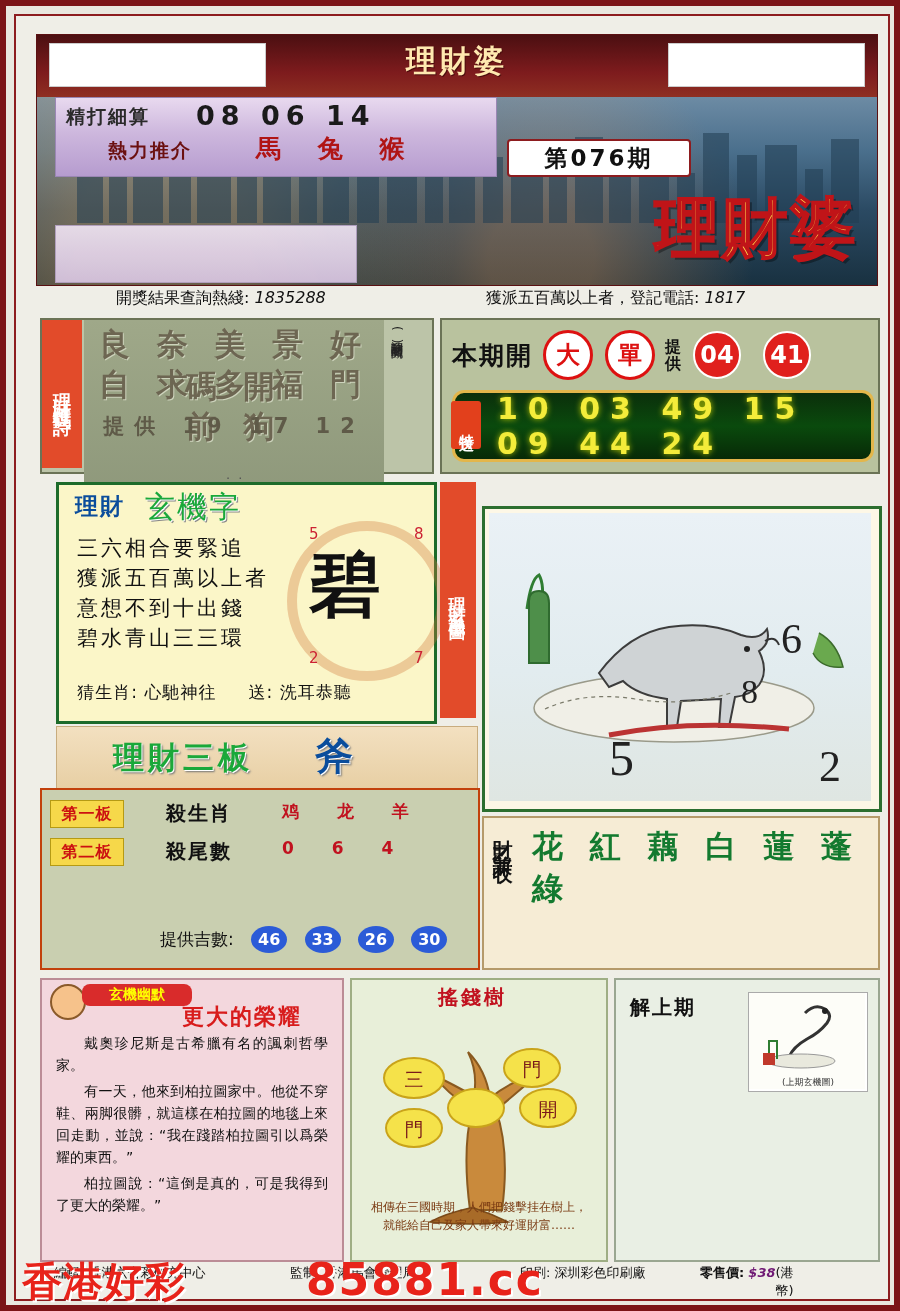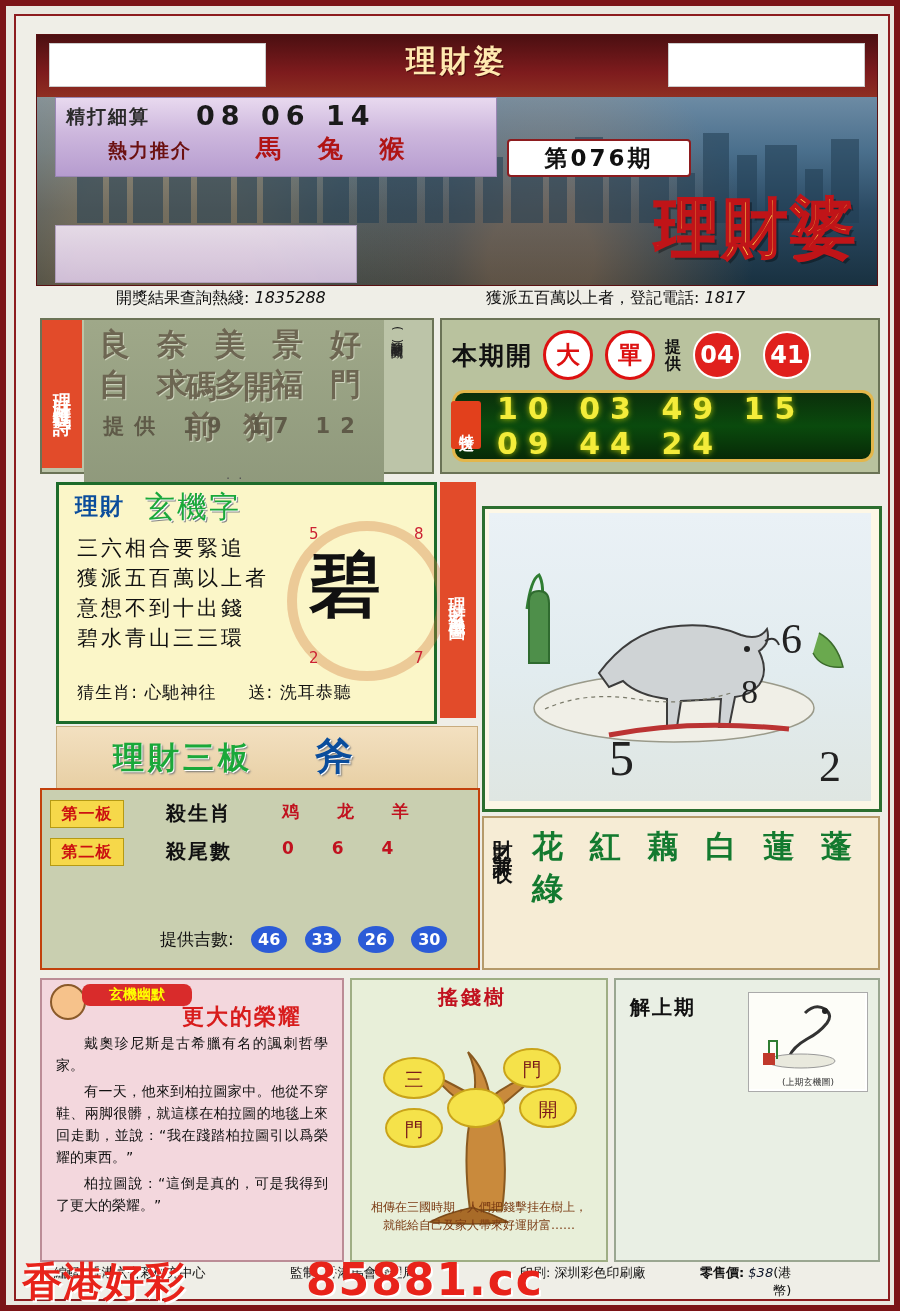--- a/index.html
+++ b/index.html
@@ -147,21 +147,21 @@
 
   .last-box{position:absolute;left:598px;top:962px;width:262px;height:280px;background:#e9efe4;border:2px solid #9aa691;}
   .last-title{position:absolute;left:14px;top:14px;font-size:20px;font-weight:bold;color:#111;letter-spacing:2px;}
   .last-pic{position:absolute;left:132px;top:12px;width:118px;height:98px;background:#fff;border:1px solid #aaa;}
   .last-cap{position:absolute;left:0;bottom:2px;width:118px;text-align:center;font-size:9px;color:#333;}
 
   
   .footer{position:absolute;left:24px;top:1248px;width:836px;height:26px;font-size:13px;color:#111;}
   .footer span{position:absolute;top:0;}
   .f1{left:14px;} .f2{left:250px;} .f3{left:480px;} .f4{left:660px;}
-  .f4 em{color:#0f172a;font-style:italic;}
+  .f4 em{color:#701a75;font-style:italic;font-weight:bold;}
 
   
   .wm-left{position:absolute;left:6px;top:1238px;font-size:40px;font-weight:bold;color:#e8231a;
     text-shadow:2px 2px 0 #fff;letter-spacing:1px;}
   .wm-mid{position:absolute;left:290px;top:1238px;font-size:44px;font-weight:bold;color:#e8231a;
     text-shadow:2px 2px 0 #fff;letter-spacing:2px;}
   .vdots{position:absolute;left:210px;top:455px;font-size:13px;color:#555;letter-spacing:2px;}
 </style>
 </head>
 <body>

